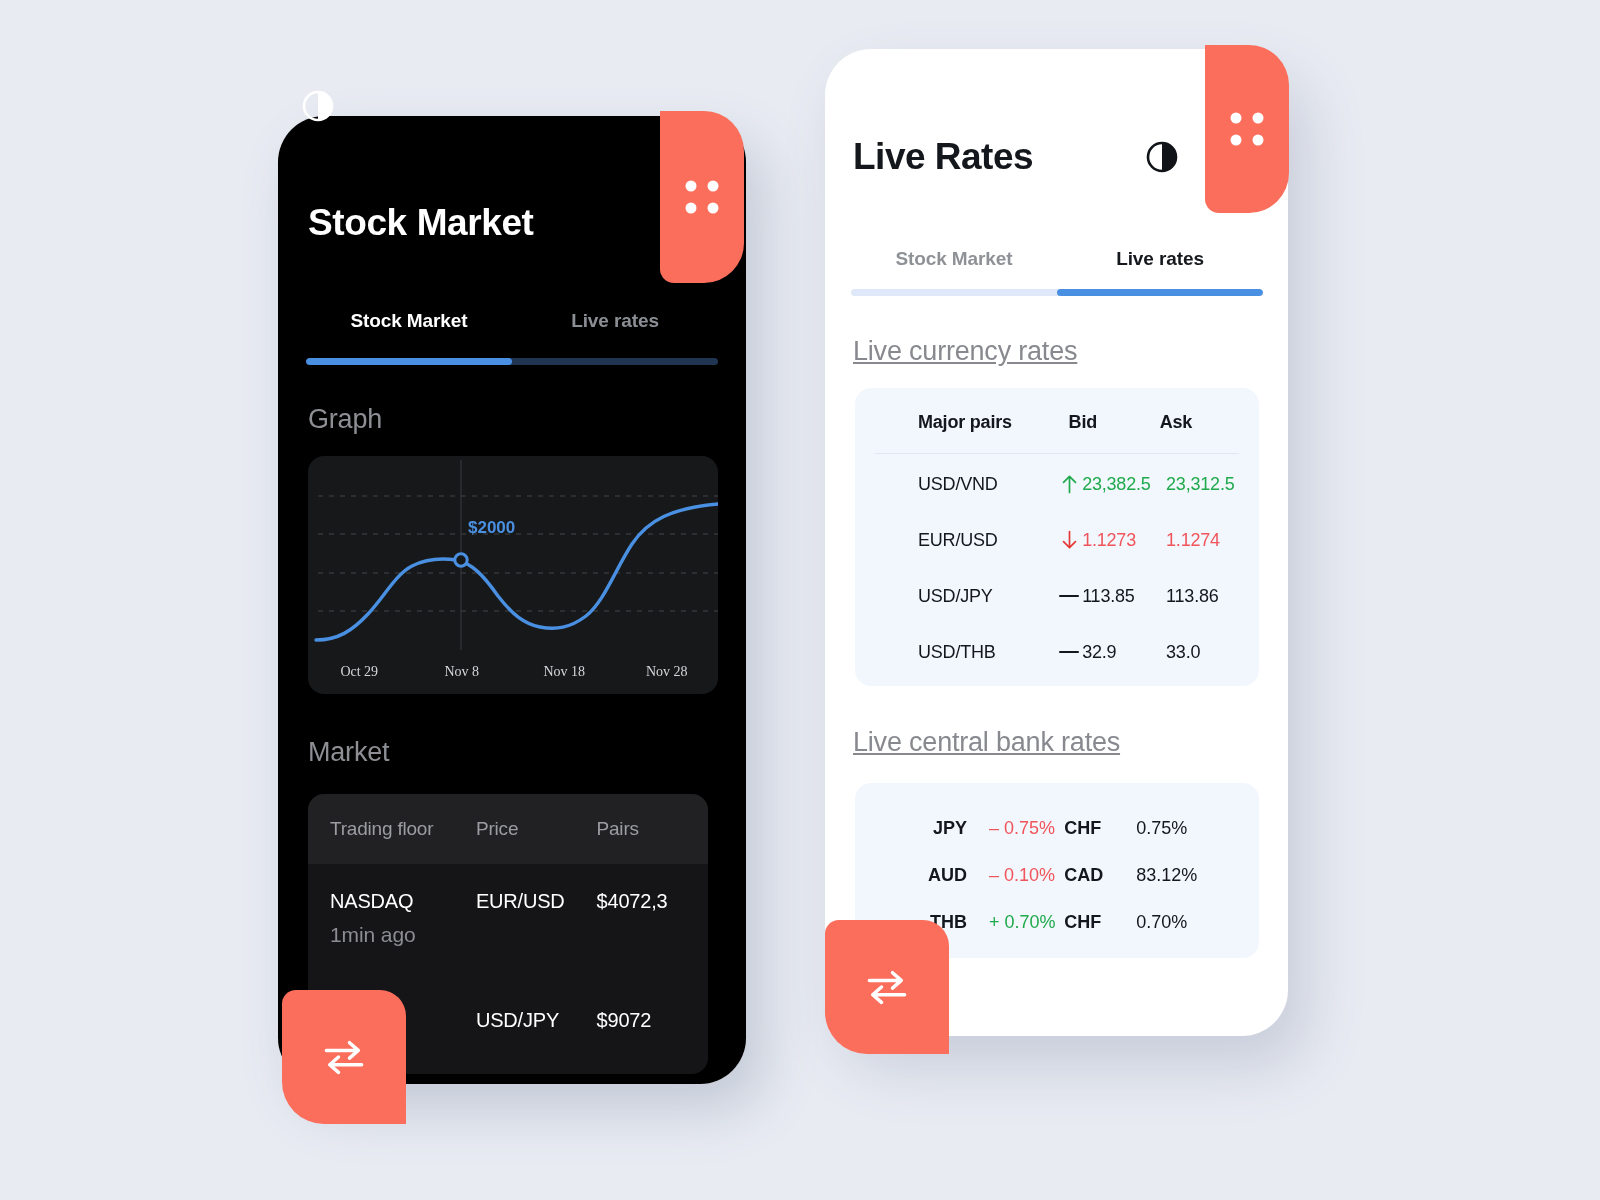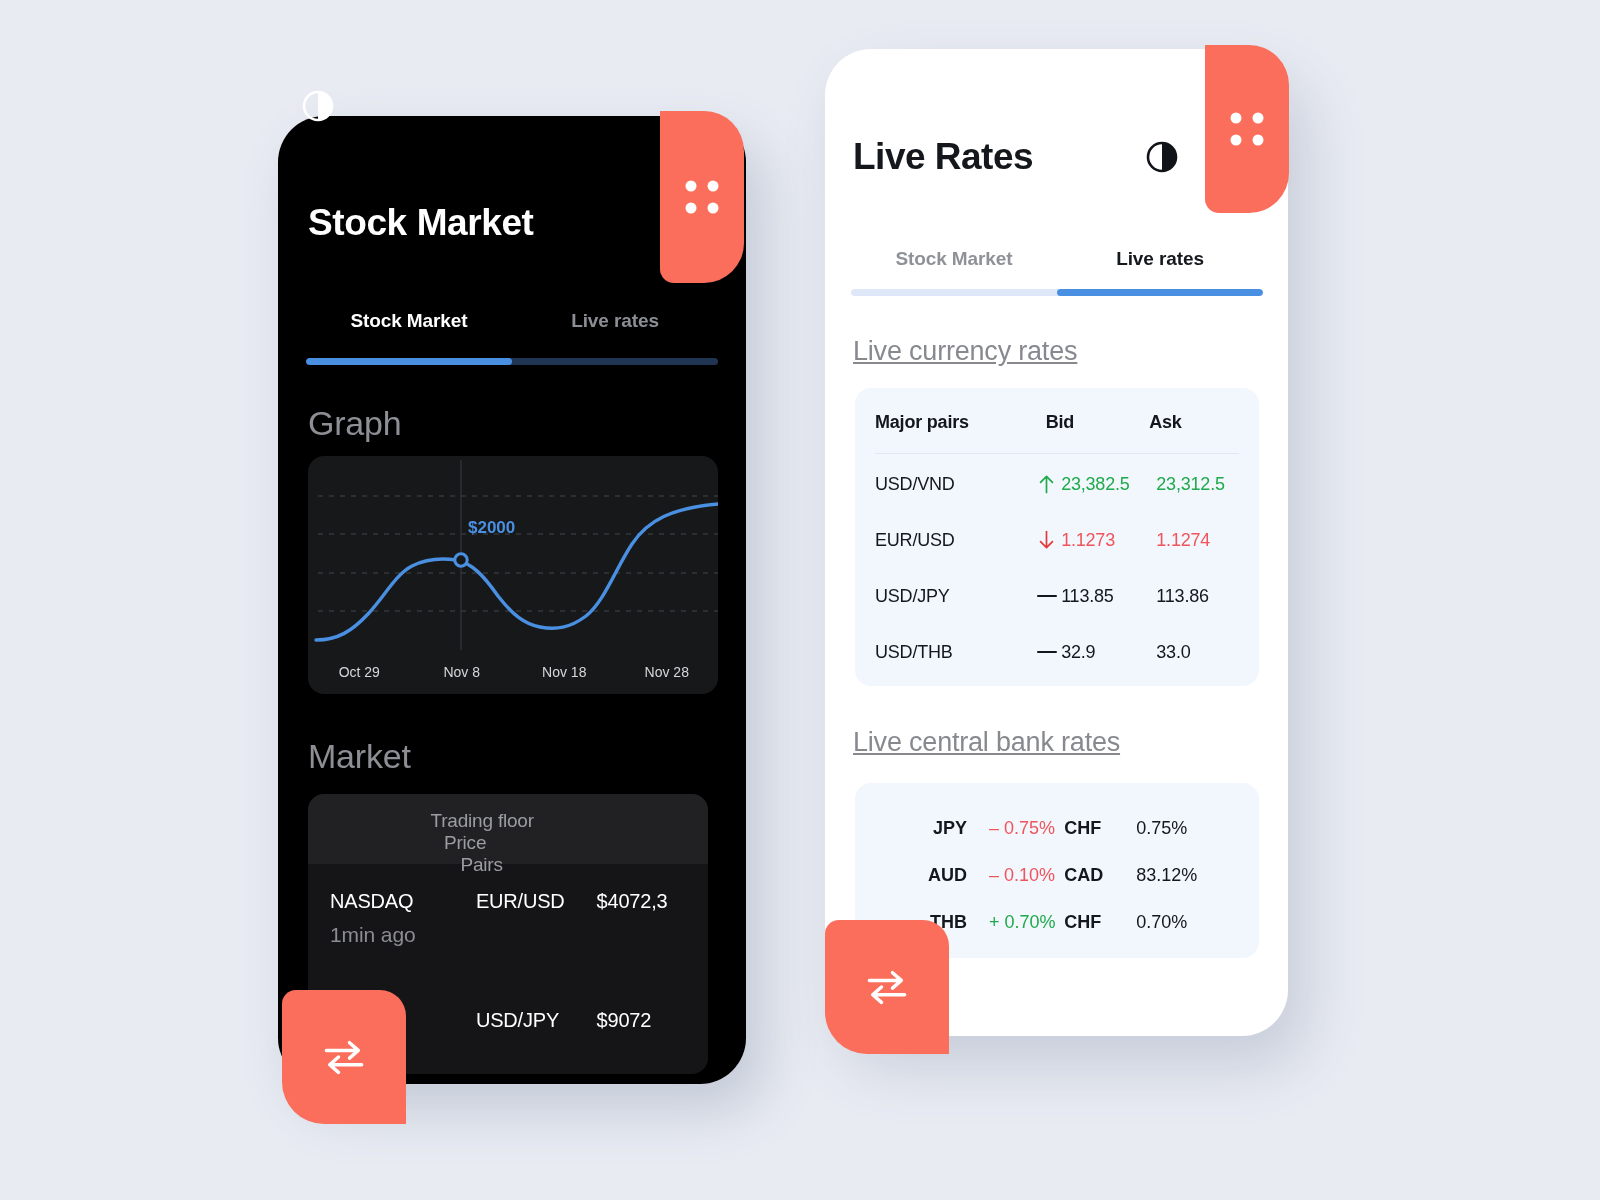--- a/index.html
+++ b/index.html
@@ -119,21 +119,21 @@
   .progress-dark { left: 306px; top: 358px; background: #1f3552; }
   .progress-light { left: 851px; top: 289px; background: #dfe8f8; }
   .progress .seg {
     height: 7px;
     border-radius: 4px;
   }
   .seg-active { background: #4a90e2; }
 
   .section-label {
     position: absolute;
-    font-size: 34px;
+    font-size: 27px;
     color: #8d8f95;
     letter-spacing: -0.2px;
     text-align: center;
   }
 
   
   .chart-card {
     position: absolute;
     left: 308px;
     top: 456px;
@@ -150,20 +150,21 @@
     height: 194px;
   }
   .chart-axis {
     position: absolute;
     left: 0;
     bottom: 0;
     width: 100%;
     height: 44px;
     display: flex;
     align-items: center;
+    font-family: Liberation Serif, serif;
   }
   .chart-tick {
     flex: 1;
     text-align: center;
     font-size: 14px;
     color: #d6d7da;
     font-weight: 500;
   }
   .chart-point-label {
     position: absolute;
@@ -183,22 +184,21 @@
     height: 280px;
     background: #151517;
     border-radius: 16px;
     overflow: hidden;
   }
   .market-head {
     display: flex;
     height: 70px;
     align-items: center;
     background: #212123;
-    padding: 16px 22px;
-    flex-direction: column;
+    padding: 0 22px;
   }
   .market-head div {
     font-size: 19px;
     color: #9b9da2;
     letter-spacing: -0.2px;
   }
   .mc-1 { width: 155px; }
   .mc-2 { width: 128px; }
   .mc-3 { width: 95px; }
   .market-row {
@@ -314,21 +314,21 @@
     align-items: center;
     padding-bottom: 20px;
     border-bottom: 1px solid #e1e7f3;
   }
   .rate-head div {
     font-size: 18px;
     font-weight: bold;
     color: #14171b;
     letter-spacing: -0.2px;
   }
-  .rc-1 { width: 190px; }
+  .rc-1 { width: 190px; margin-left: 43px; }
   .rc-2 { width: 115px; }
   .rc-3 { width: 100px; }
 
   .rate-row {
     display: flex;
     align-items: center;
     height: 52px;
     margin-top: 4px;
   }
   .rate-row .pair {

